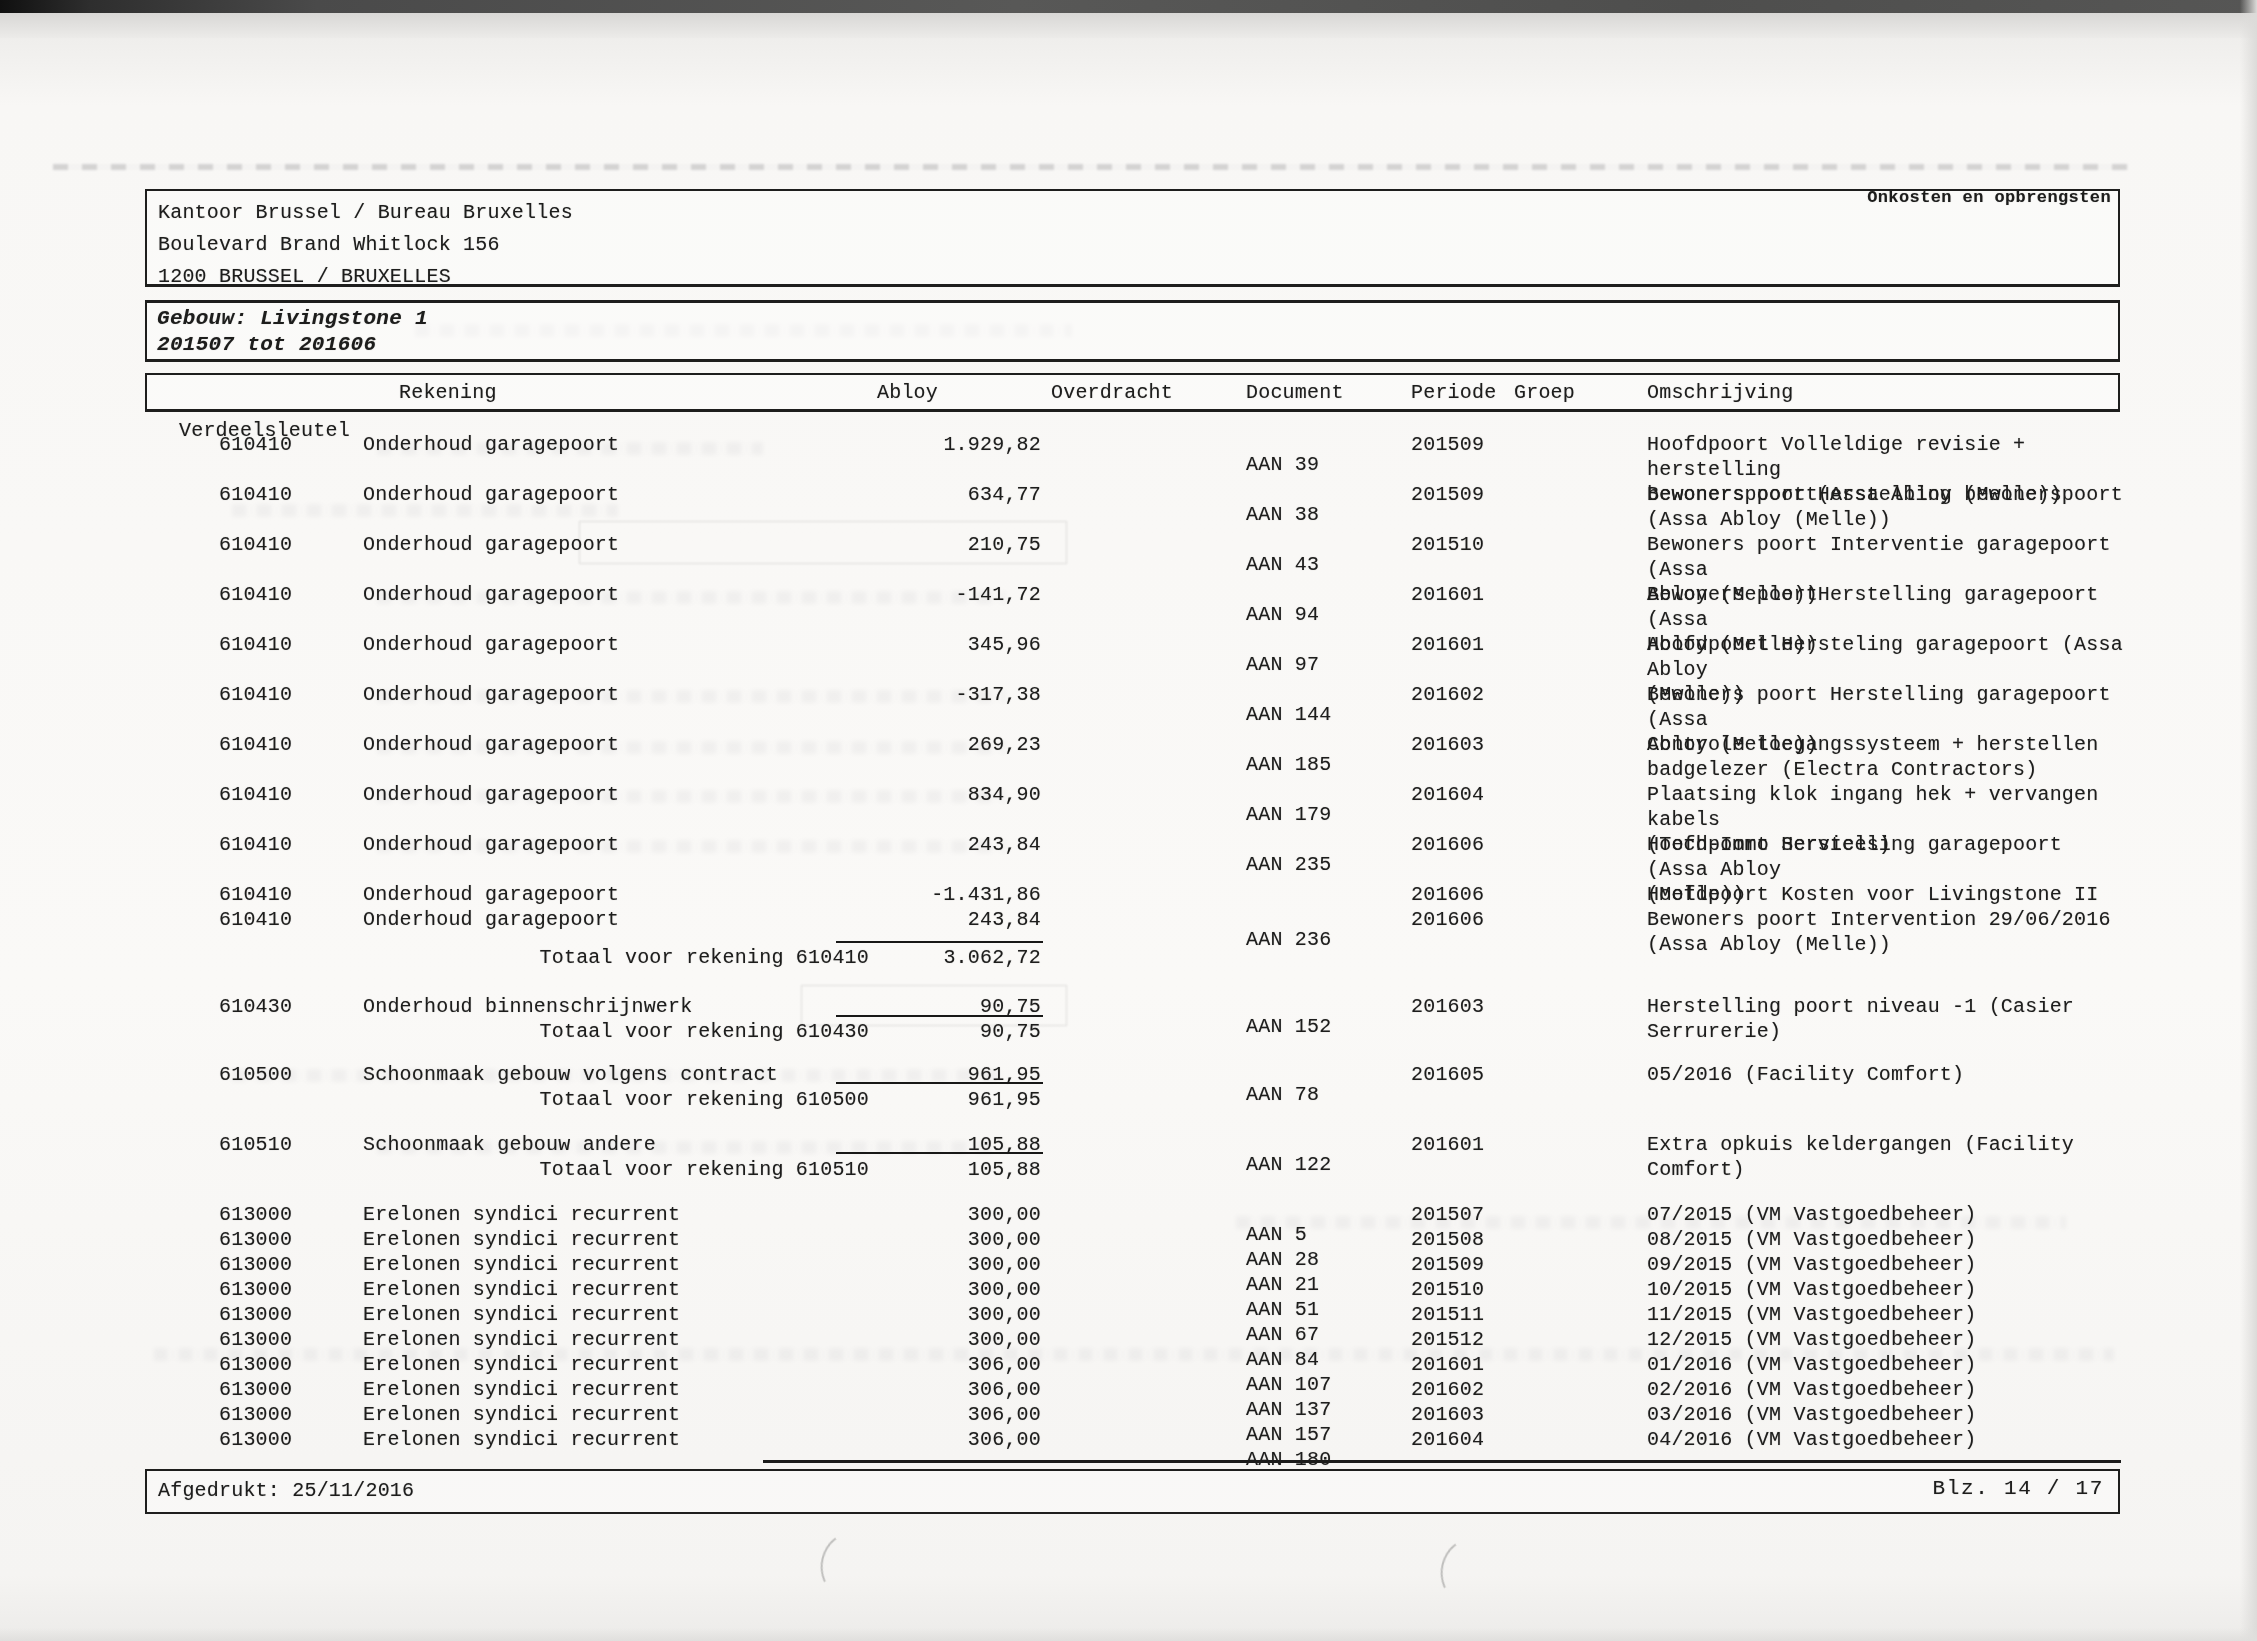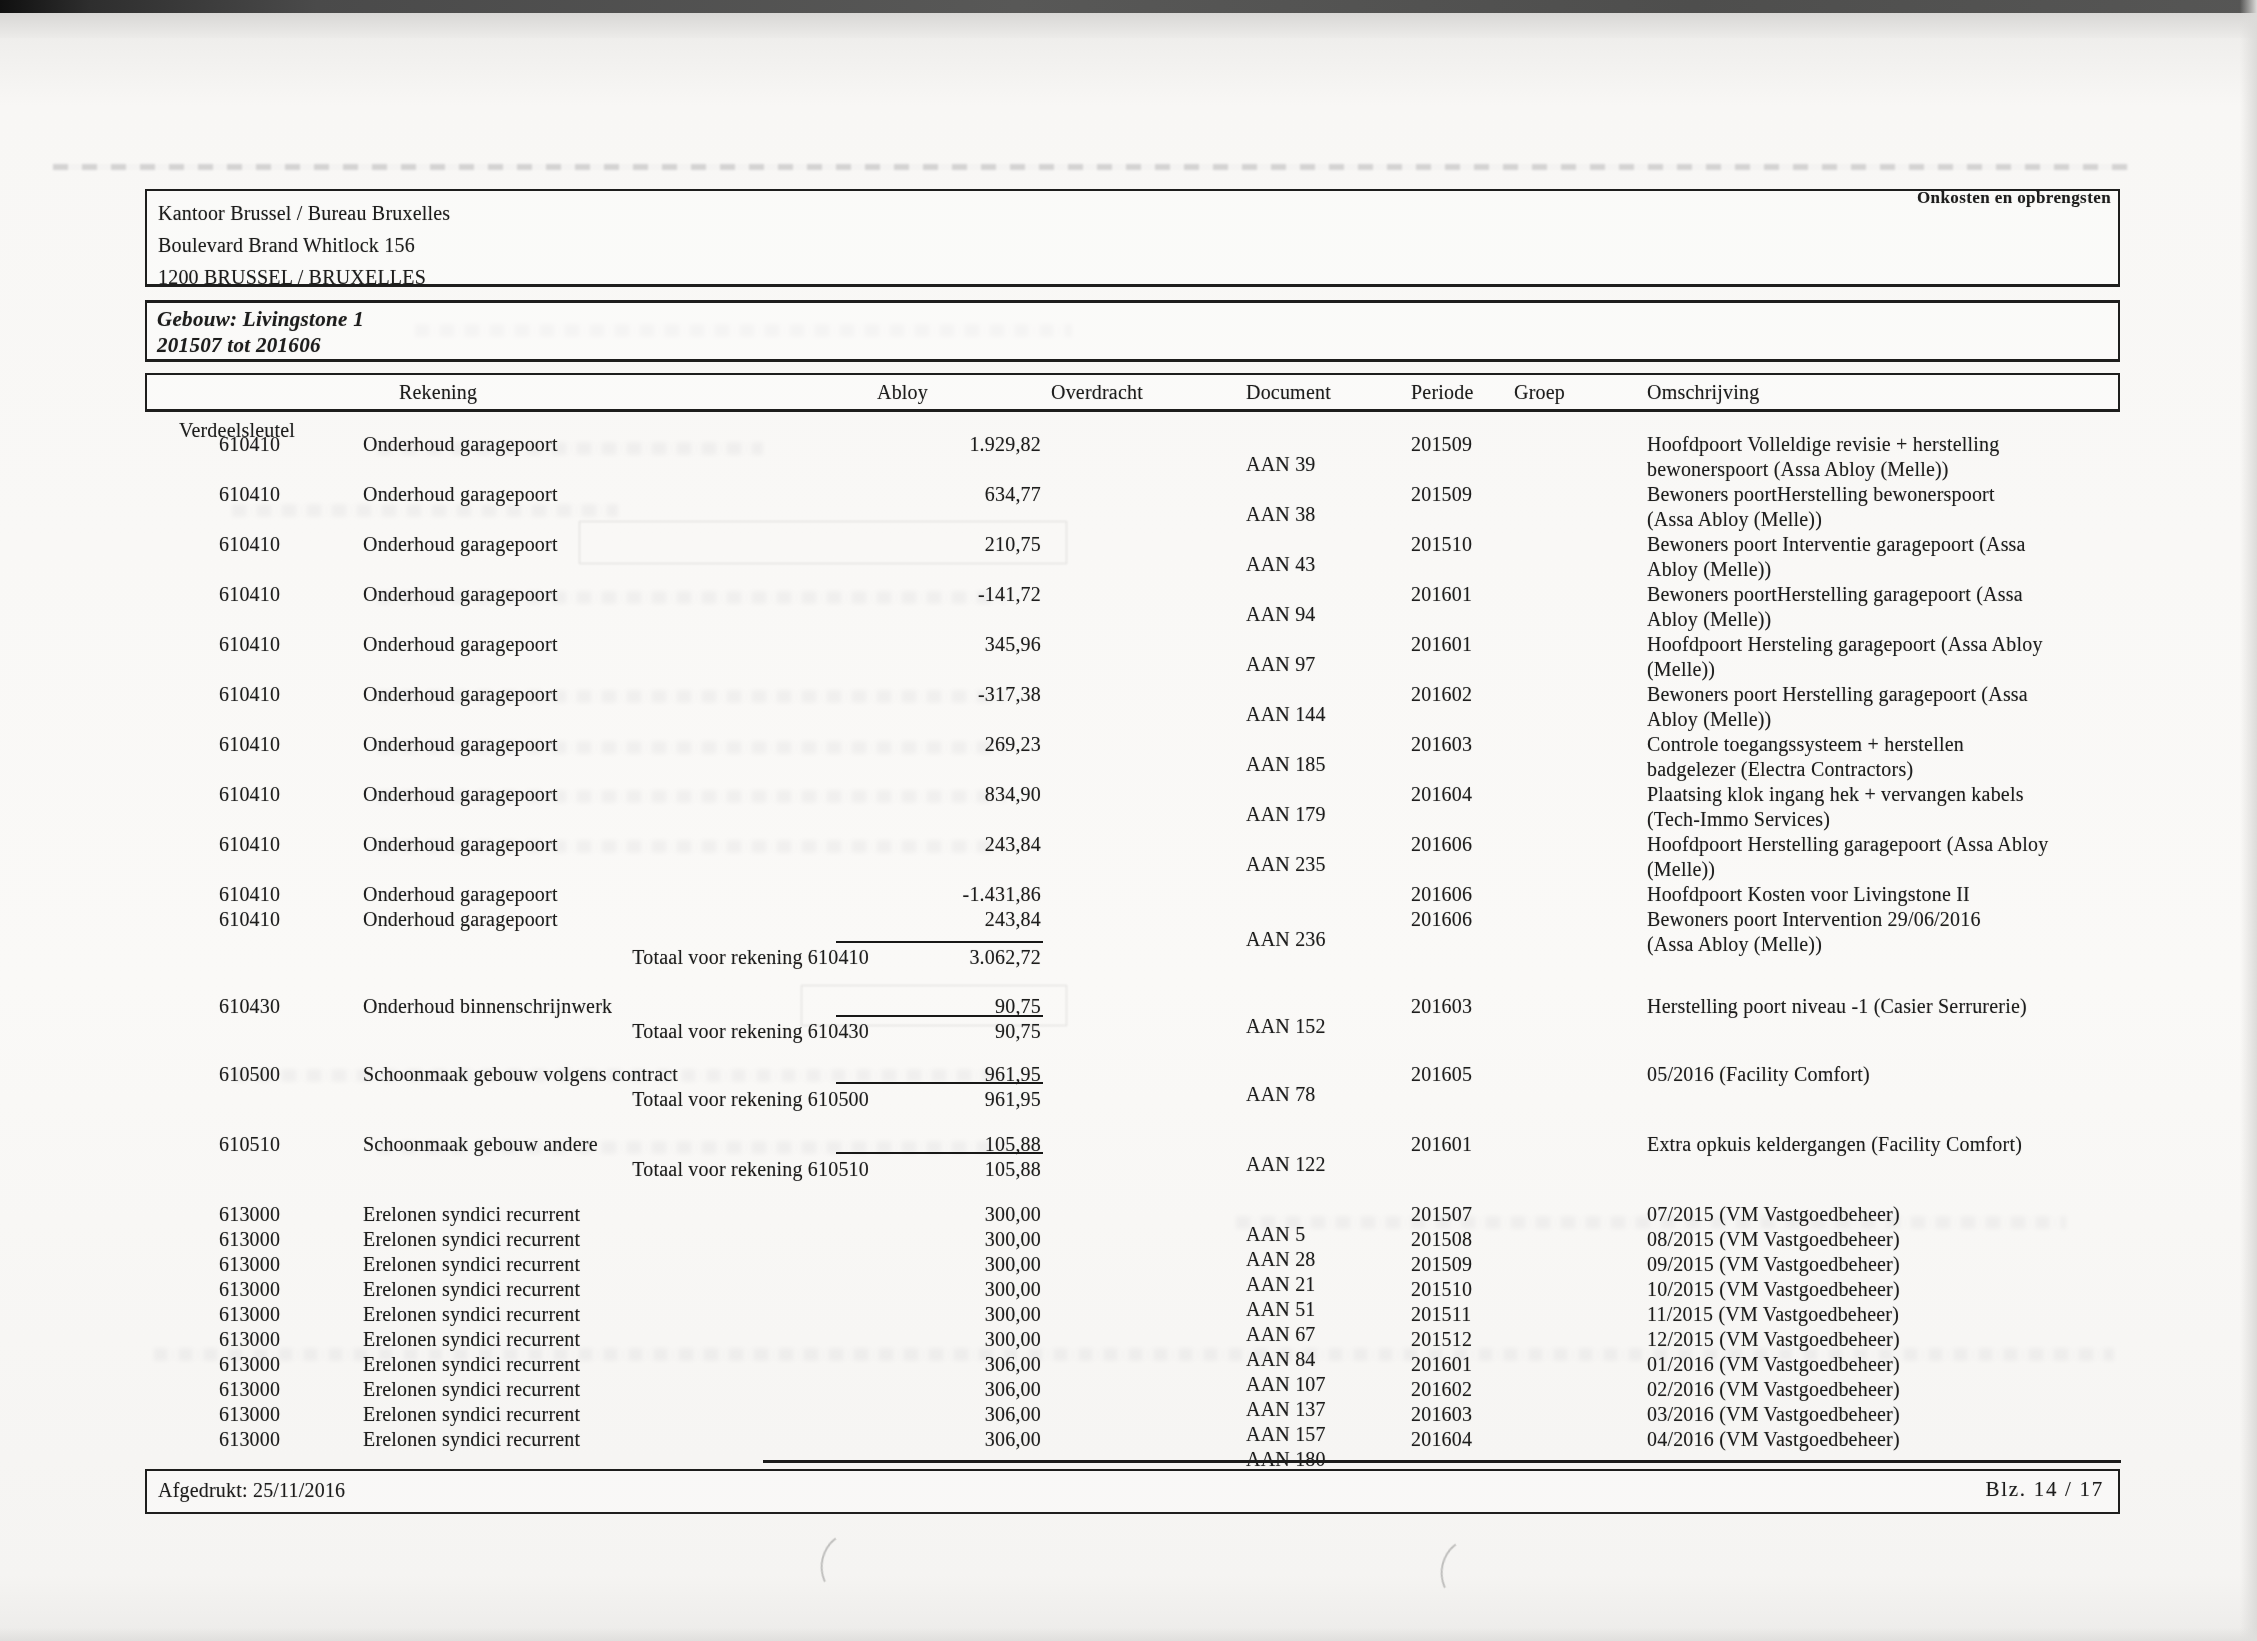--- a/index.html
+++ b/index.html
@@ -1,18 +1,18 @@
 <!DOCTYPE html>
 <html><head>
 <meta charset="utf-8">
 <style>
   html,body{margin:0;padding:0;background:#e9e8e6;}
   .page{position:relative;width:2257px;height:1641px;overflow:hidden;
         background:linear-gradient(180deg,#dddcda 0px,#efeeec 39px,#f8f7f5 106px,#faf9f7 60%,#f5f4f2 96%,#ecebe9 100%);
-        font-family:Liberation Serif, serif;color:#1d1d1c;}
+        font-family:Liberation Mono, monospace;color:#1d1d1c;}
   .page *{box-sizing:border-box;}
   .abs{position:absolute;}
   .txt{white-space:nowrap;text-shadow:0 0 1px rgba(35,35,35,.35);letter-spacing:0.2px;}
 
   
   .topbar{left:0;top:0;width:2257px;height:12.6px;
           background:linear-gradient(90deg,#101010 0%,#2e2e2e 4%,#4a4a4a 14%,#585857 45%,#4e4e4d 75%,#565655 100%);}
   .topband{left:0;top:12.6px;width:2257px;height:25px;background:linear-gradient(180deg,#d8d7d5,#ecebe9);}
   .rightedge{right:0;top:0;width:17.4px;height:1641px;background:linear-gradient(90deg,rgba(0,0,0,0),#dcdbd9);}
   .bottomedge{left:0;bottom:0;width:2257px;height:13.5px;background:linear-gradient(180deg,rgba(0,0,0,0),#e0dfdd);}

